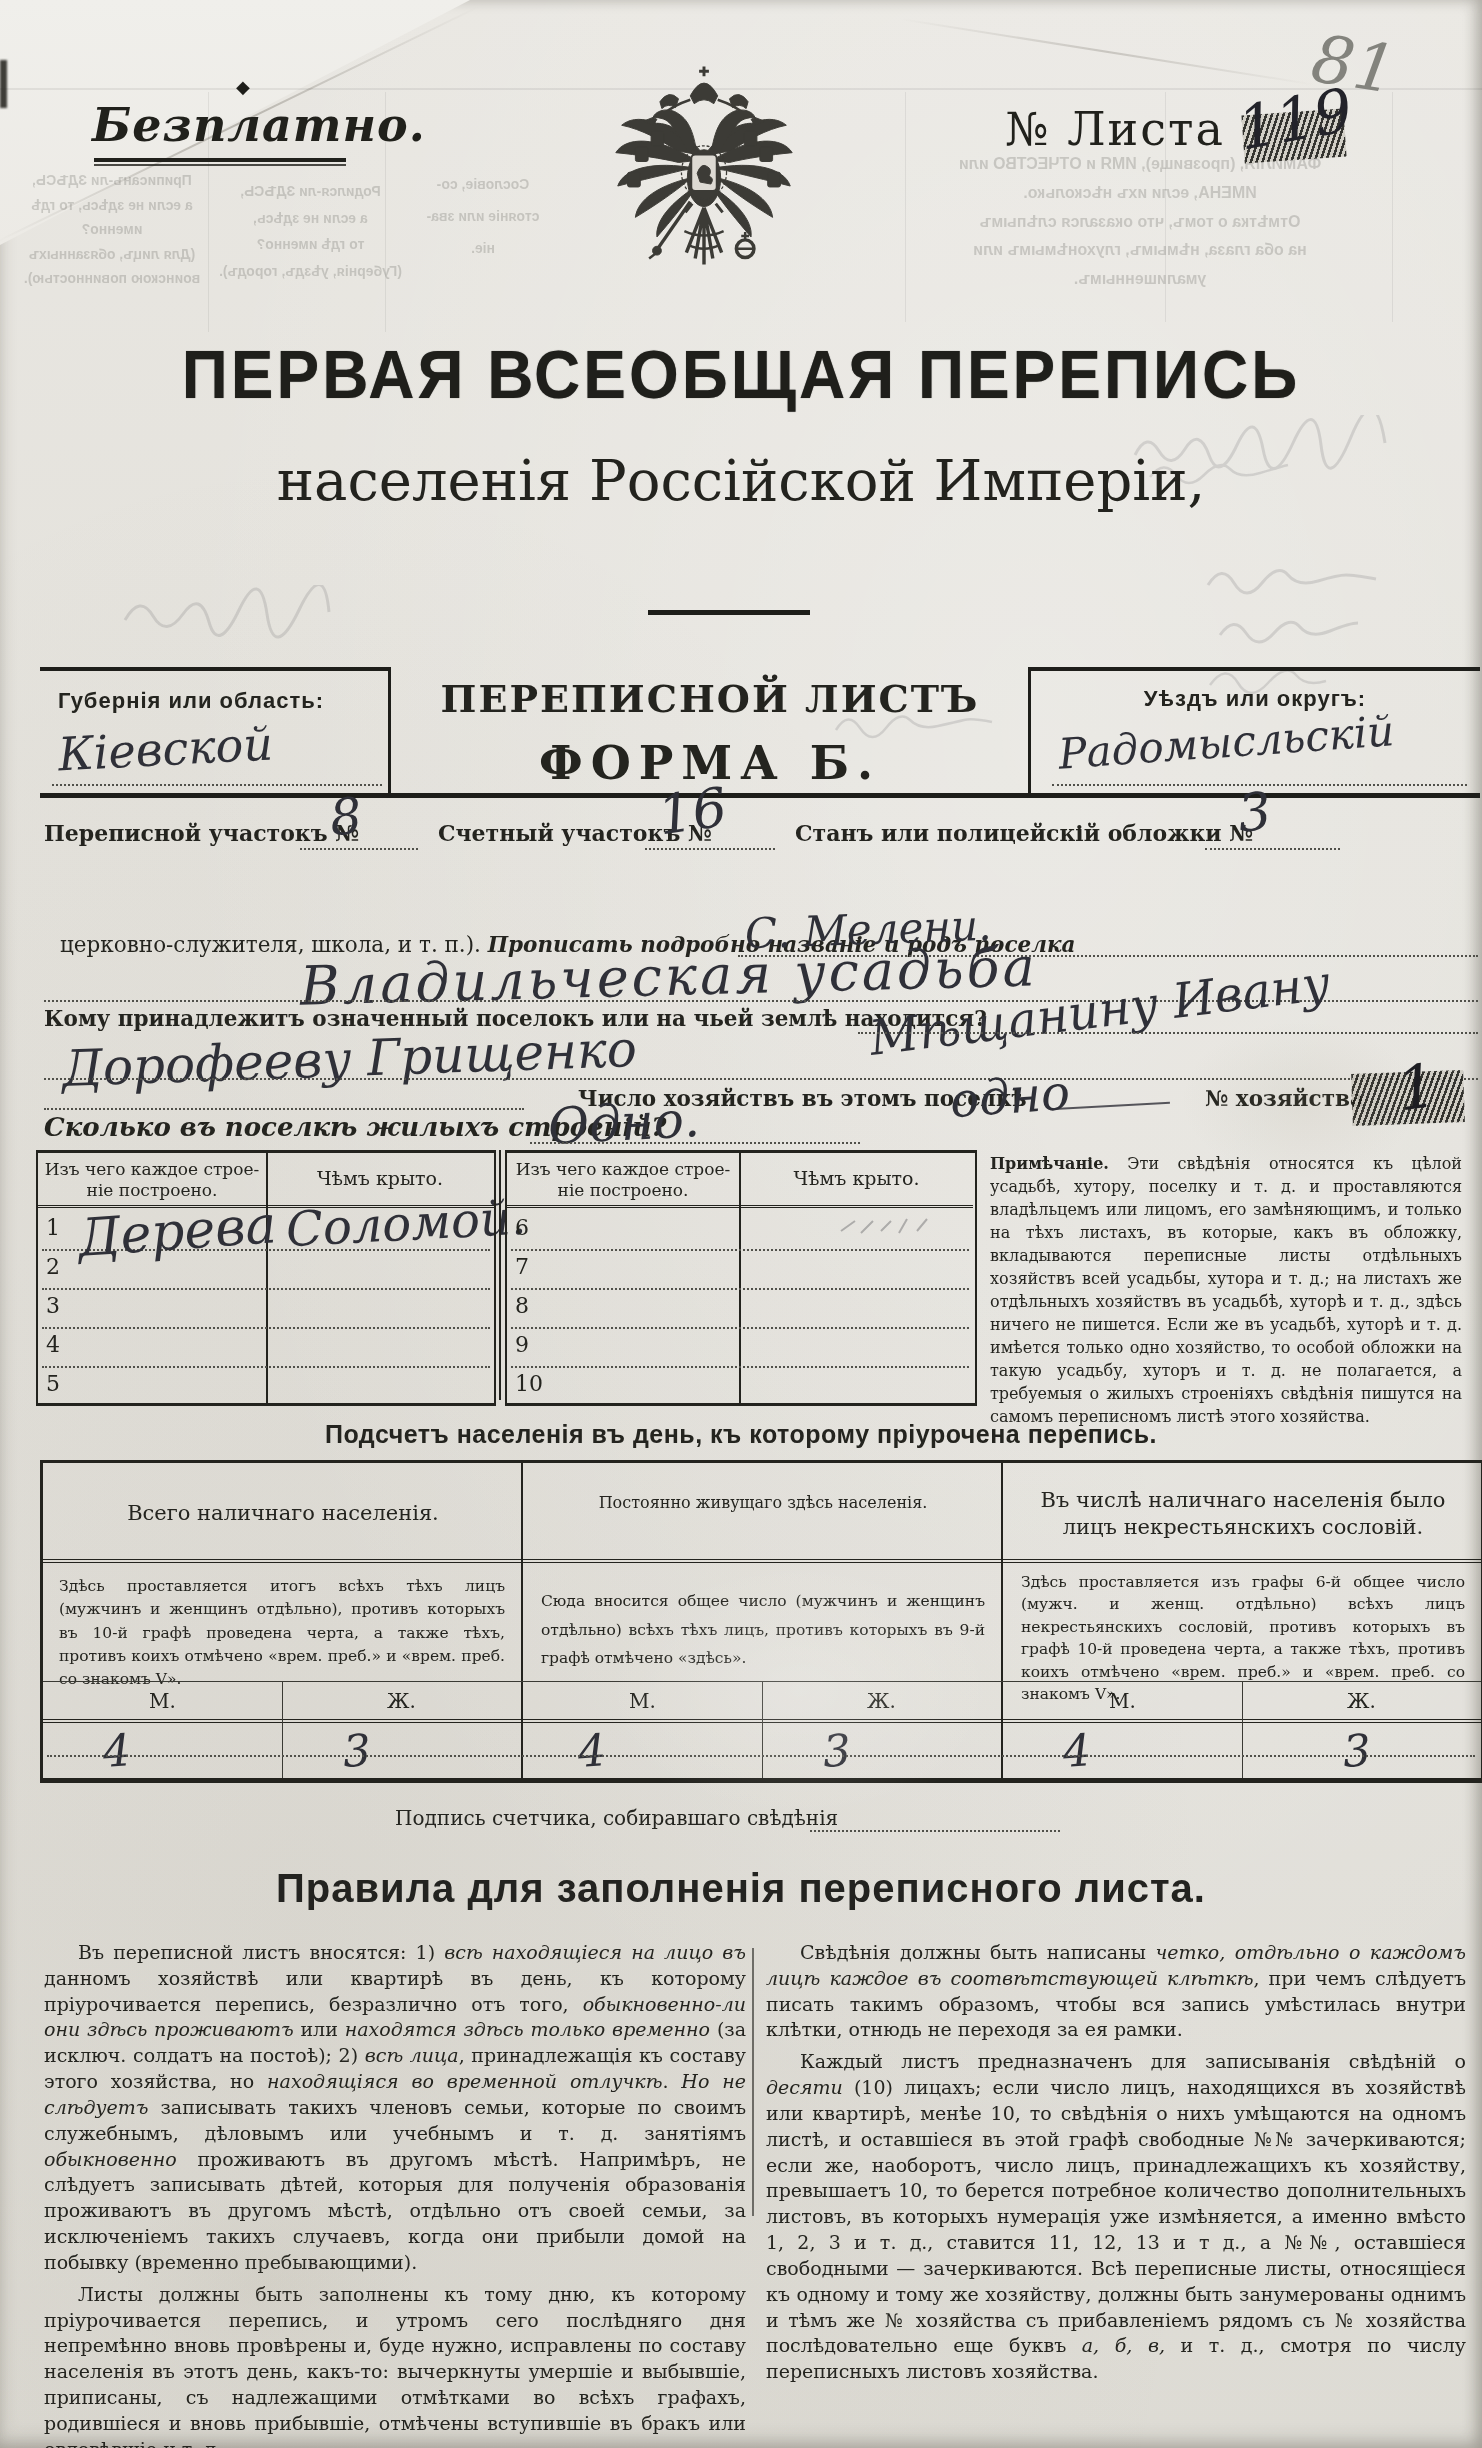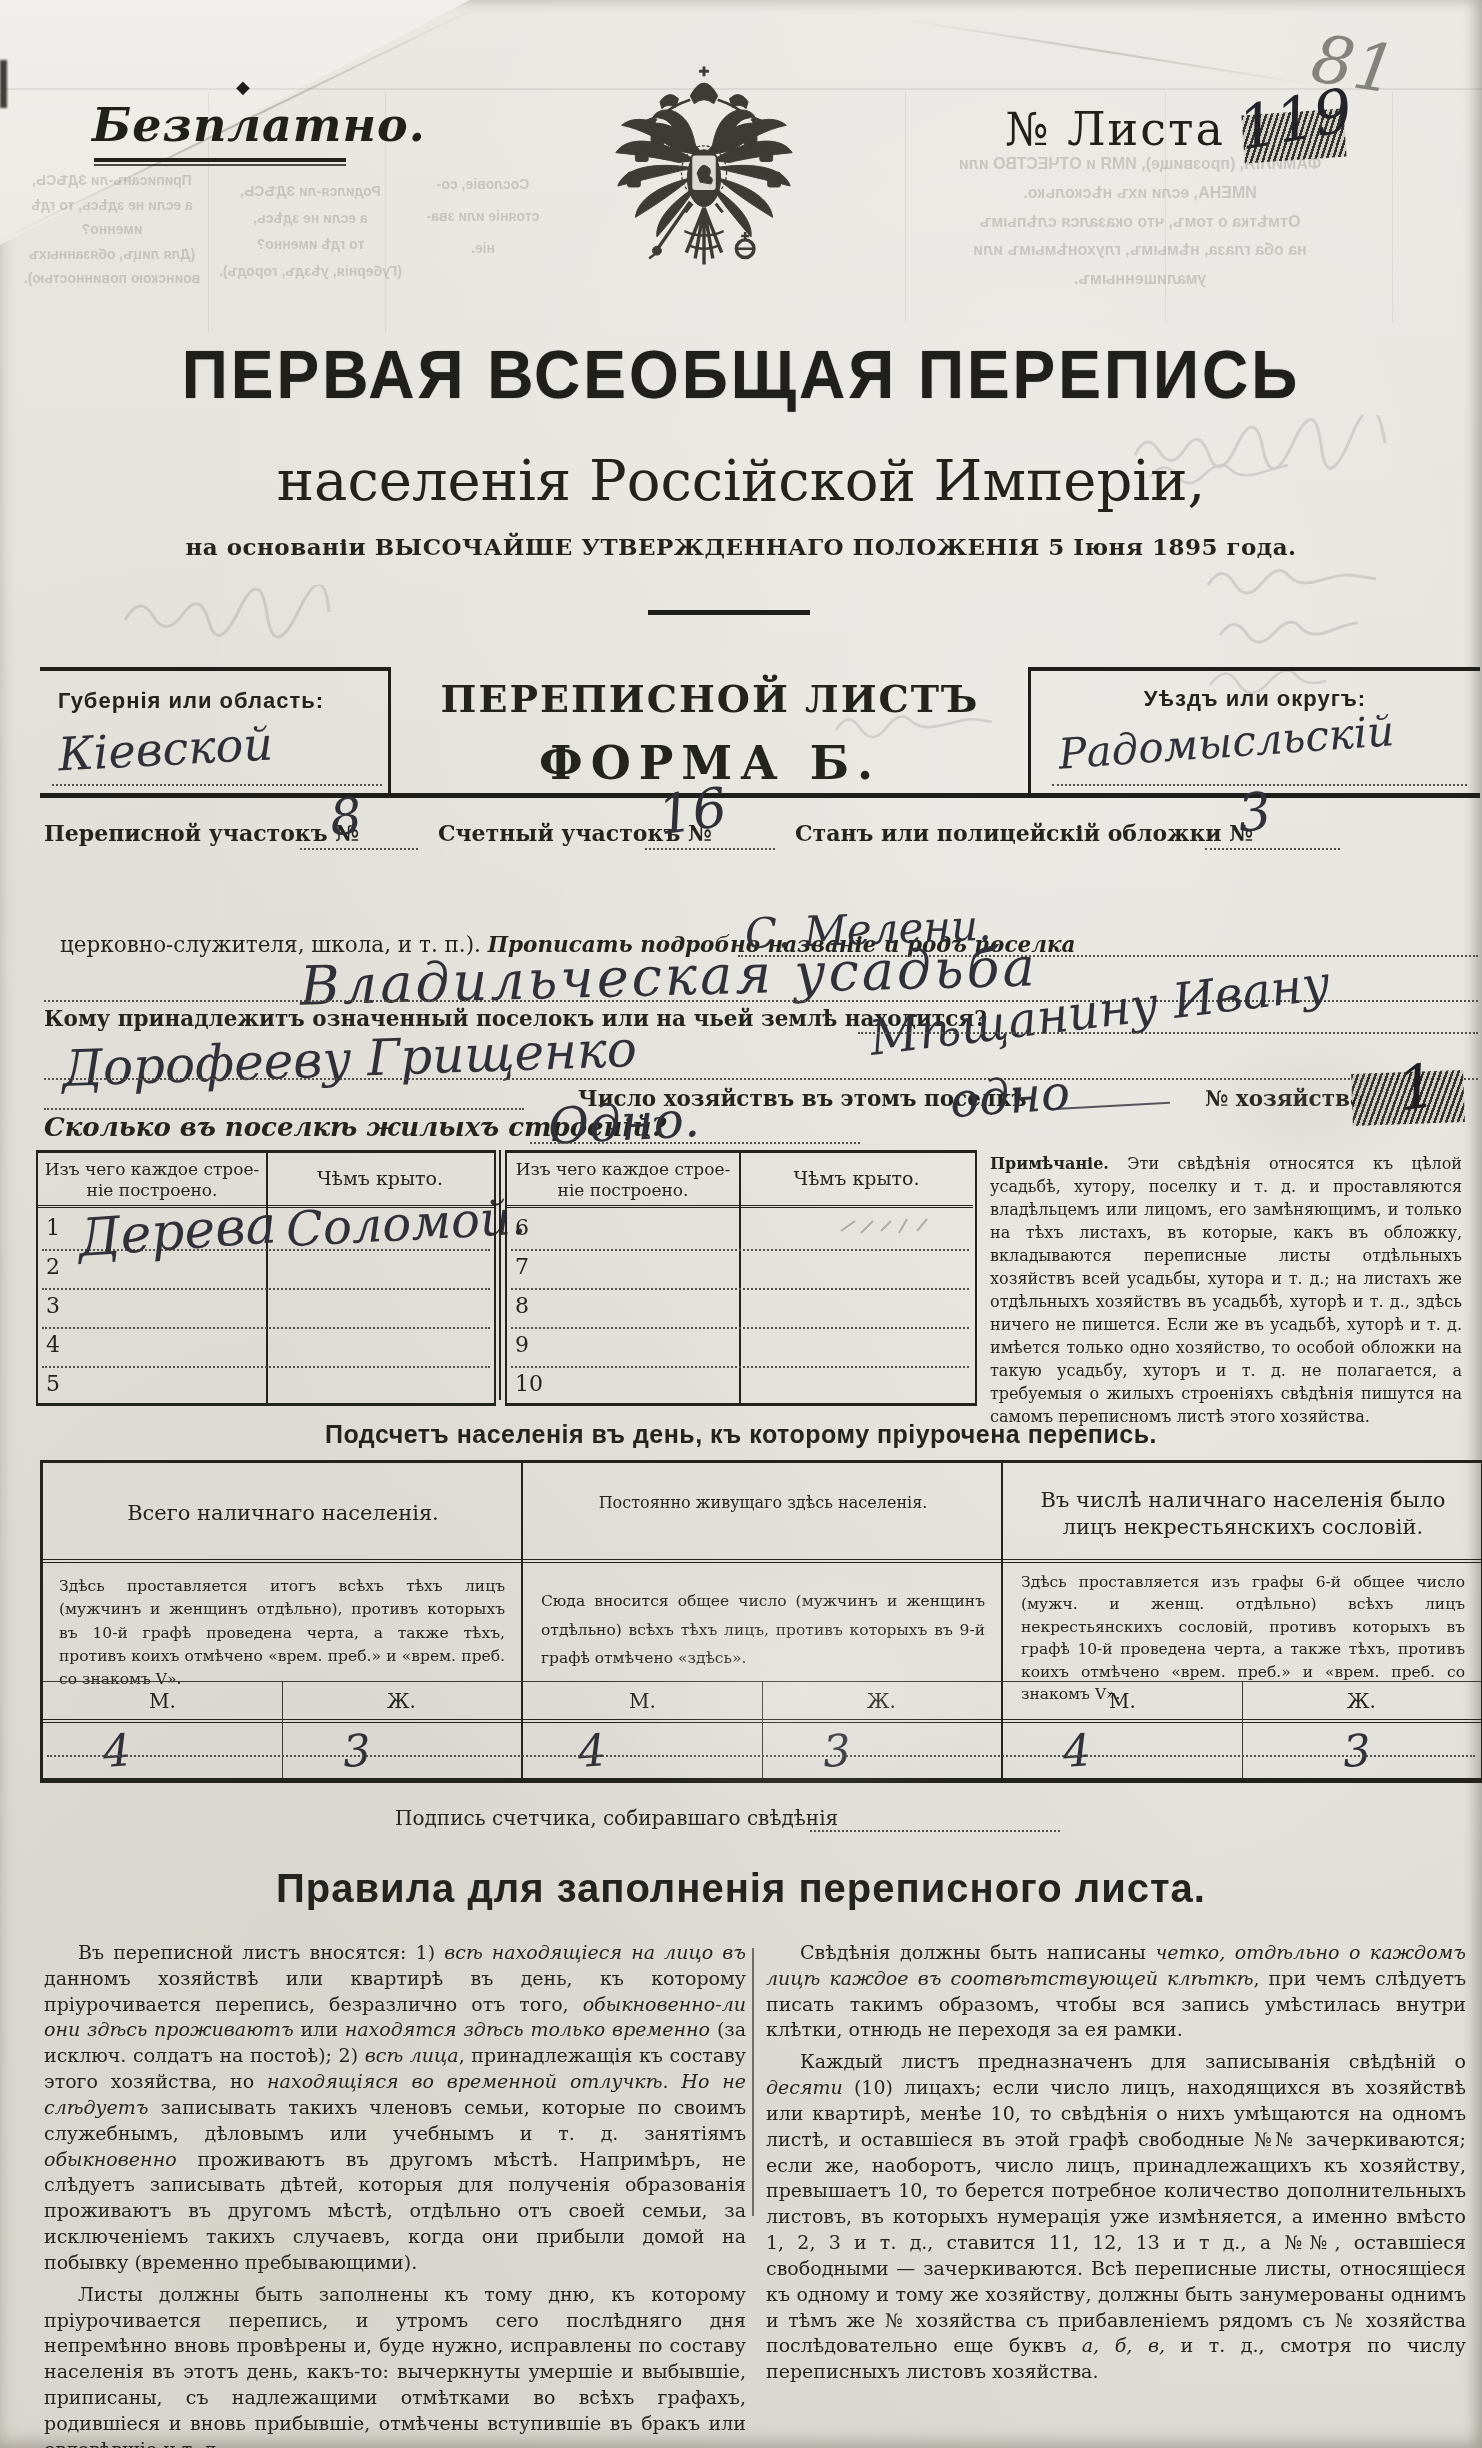--- a/index.html
+++ b/index.html
@@ -125,21 +125,20 @@
     </g>
   </svg>
 
   <div class="abs" style="left:1005px;top:102px;font-size:46px;letter-spacing:2px;color:#21211c;">№ Листа</div>
   <div class="abs hatch" style="left:1243px;top:112px;width:102px;height:48px;transform:rotate(-4deg);"></div>
   <div class="abs hw" style="left:1238px;top:84px;font-size:60px;transform:rotate(-10deg);color:#23232a;">119</div>
   <div class="abs pencil" style="left:1312px;top:26px;font-size:66px;transform:rotate(9deg);">81</div>
 
   <div class="abs center" style="left:0;top:338px;width:1482px;font-family:'Liberation Sans',sans-serif;font-weight:bold;font-size:64px;letter-spacing:3px;color:#1f1f1b;transform:scaleY(1.06);text-shadow:0 0 1px rgba(0,0,0,.5);">ПЕРВАЯ ВСЕОБЩАЯ ПЕРЕПИСЬ</div>
   <div class="abs center" style="left:0;top:448px;width:1482px;font-size:56px;color:#23231e;">населенія Россійской Имперіи,</div>
-  <div class="abs center boldserif" style="left:0;top:533px;width:1482px;font-size:23px;letter-spacing:.5px;">на основаніи ВЫСОЧАЙШЕ УТВЕРЖДЕННАГО ПОЛОЖЕНІЯ 5 Іюня 1895 года.</div>
   <div class="abs thickrule" style="left:648px;top:610px;width:162px;height:5px;"></div>
 
   <div class="abs thickrule" style="left:40px;top:667px;width:350px;height:4px;"></div>
   <div class="abs thickrule" style="left:388px;top:667px;width:3px;height:128px;"></div>
   <div class="abs boldsans" style="left:58px;top:688px;font-size:22px;letter-spacing:1px;">Губернія или область:</div>
   <div class="abs hw" style="left:58px;top:722px;font-size:46px;transform:rotate(-3deg);">Кіевской</div>
   <div class="abs dotted" style="left:52px;top:784px;width:330px;"></div>
 
   <div class="abs center boldserif" style="left:392px;top:676px;width:636px;font-size:38px;letter-spacing:2px;">ПЕРЕПИСНОЙ ЛИСТЪ</div>
   <div class="abs center boldserif" style="left:392px;top:736px;width:636px;font-size:46px;letter-spacing:8px;">ФОРМА Б.</div>

